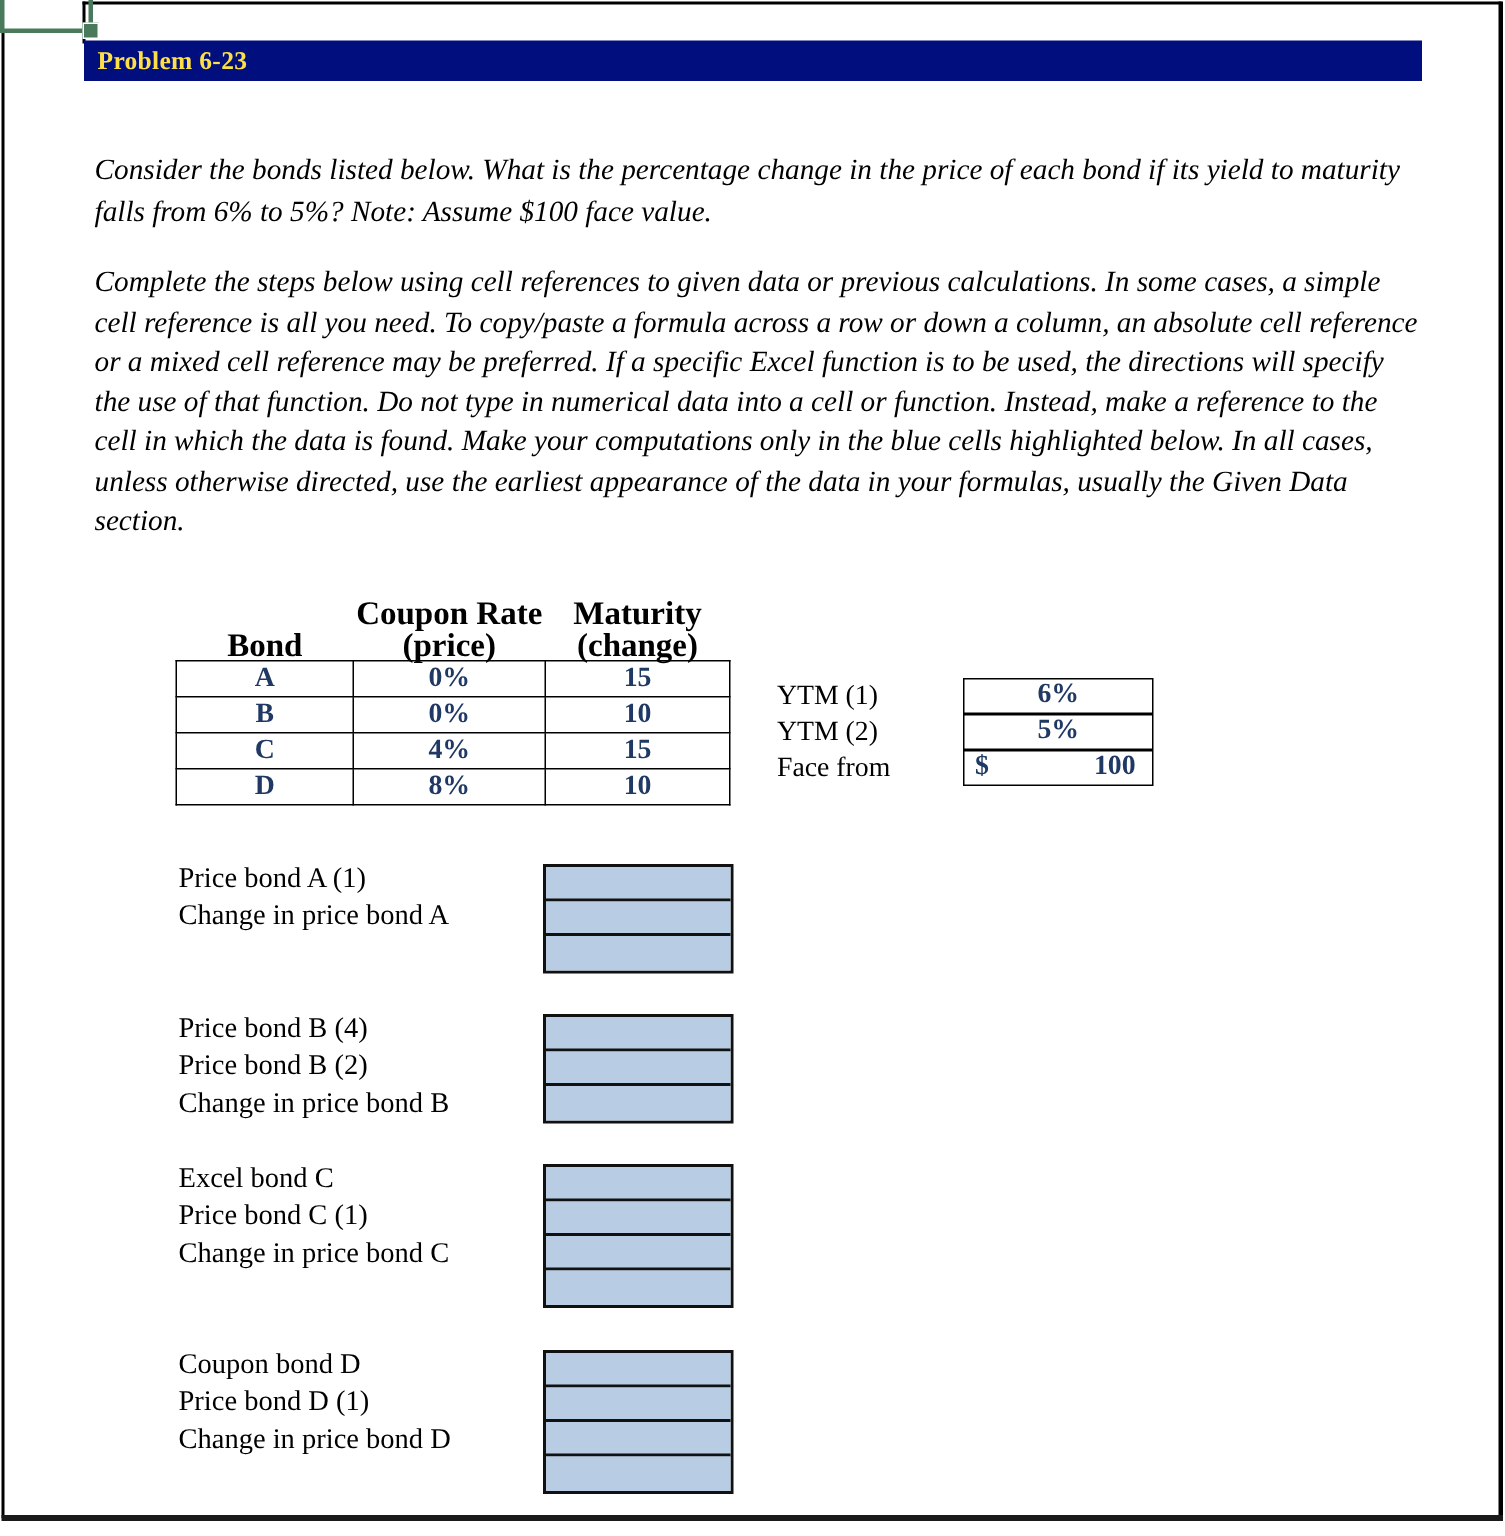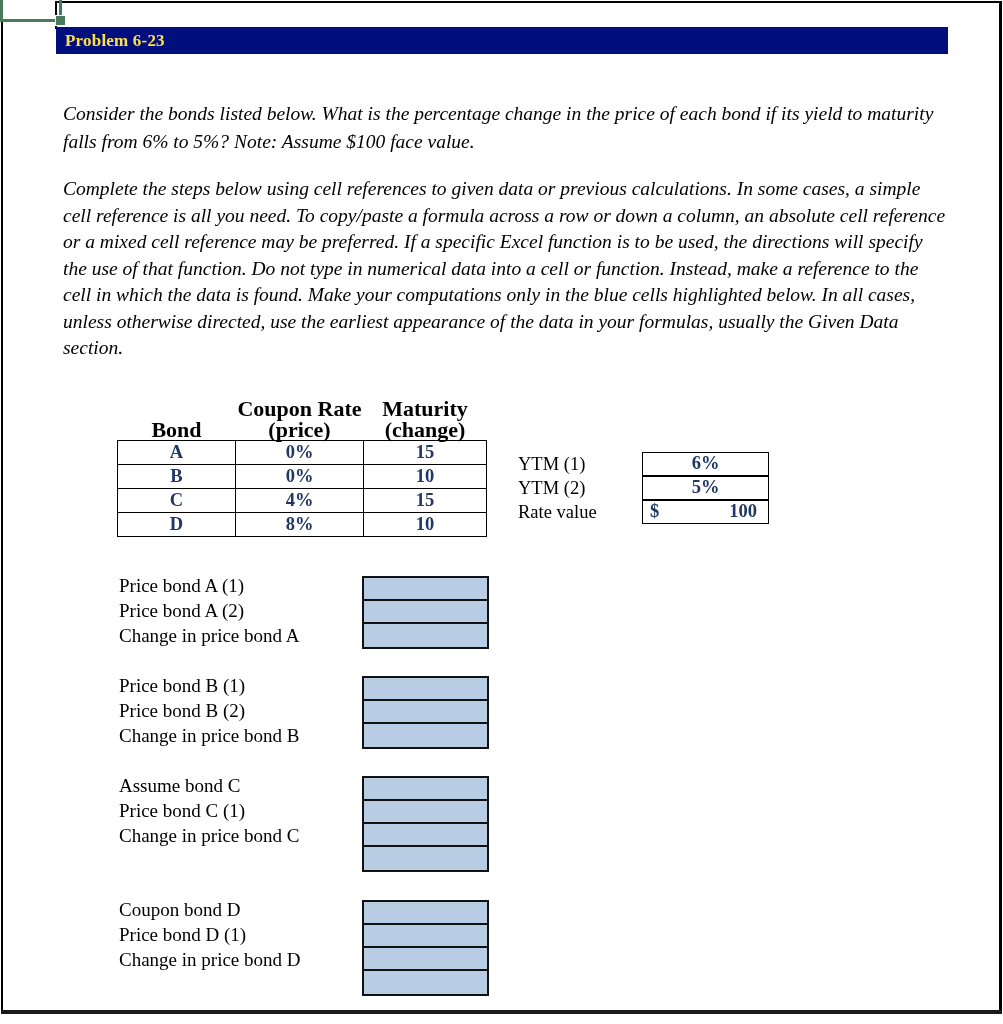--- a/index.html
+++ b/index.html
@@ -289,57 +289,56 @@
   <div class="ytm-wrap">
     <div class="ytm-row">
       <div class="ytm-label">YTM (1)</div>
       <div class="ytm-val">6%</div>
     </div>
     <div class="ytm-row">
       <div class="ytm-label">YTM (2)</div>
       <div class="ytm-val">5%</div>
     </div>
     <div class="ytm-row">
-      <div class="ytm-label">Rate value</div>
+      <div class="ytm-label">Face from</div>
       <div class="ytm-val">
         <span class="money-sym">$</span>
         <span class="money-amt">100</span>
       </div>
     </div>
   </div>
 
   <div class="block" id="blockA">
     <div class="labels">
       <div>Price bond A (1)</div>
-      <div>Price bond A (2)</div>
       <div>Change in price bond A</div>
     </div>
     <div class="cells">
       <div class="cell"></div>
       <div class="cell"></div>
       <div class="cell"></div>
     </div>
   </div>
 
   <div class="block" id="blockB">
     <div class="labels">
-      <div>Price bond B (1)</div>
+      <div>Price bond B (4)</div>
       <div>Price bond B (2)</div>
       <div>Change in price bond B</div>
     </div>
     <div class="cells">
       <div class="cell"></div>
       <div class="cell"></div>
       <div class="cell"></div>
     </div>
   </div>
 
   <div class="block" id="blockC">
     <div class="labels">
-      <div>Assume bond C</div>
+      <div>Excel bond C</div>
       <div>Price bond C (1)</div>
       <div>Change in price bond C</div>
     </div>
     <div class="cells">
       <div class="cell"></div>
       <div class="cell"></div>
       <div class="cell"></div>
       <div class="cell"></div>
     </div>
   </div>

